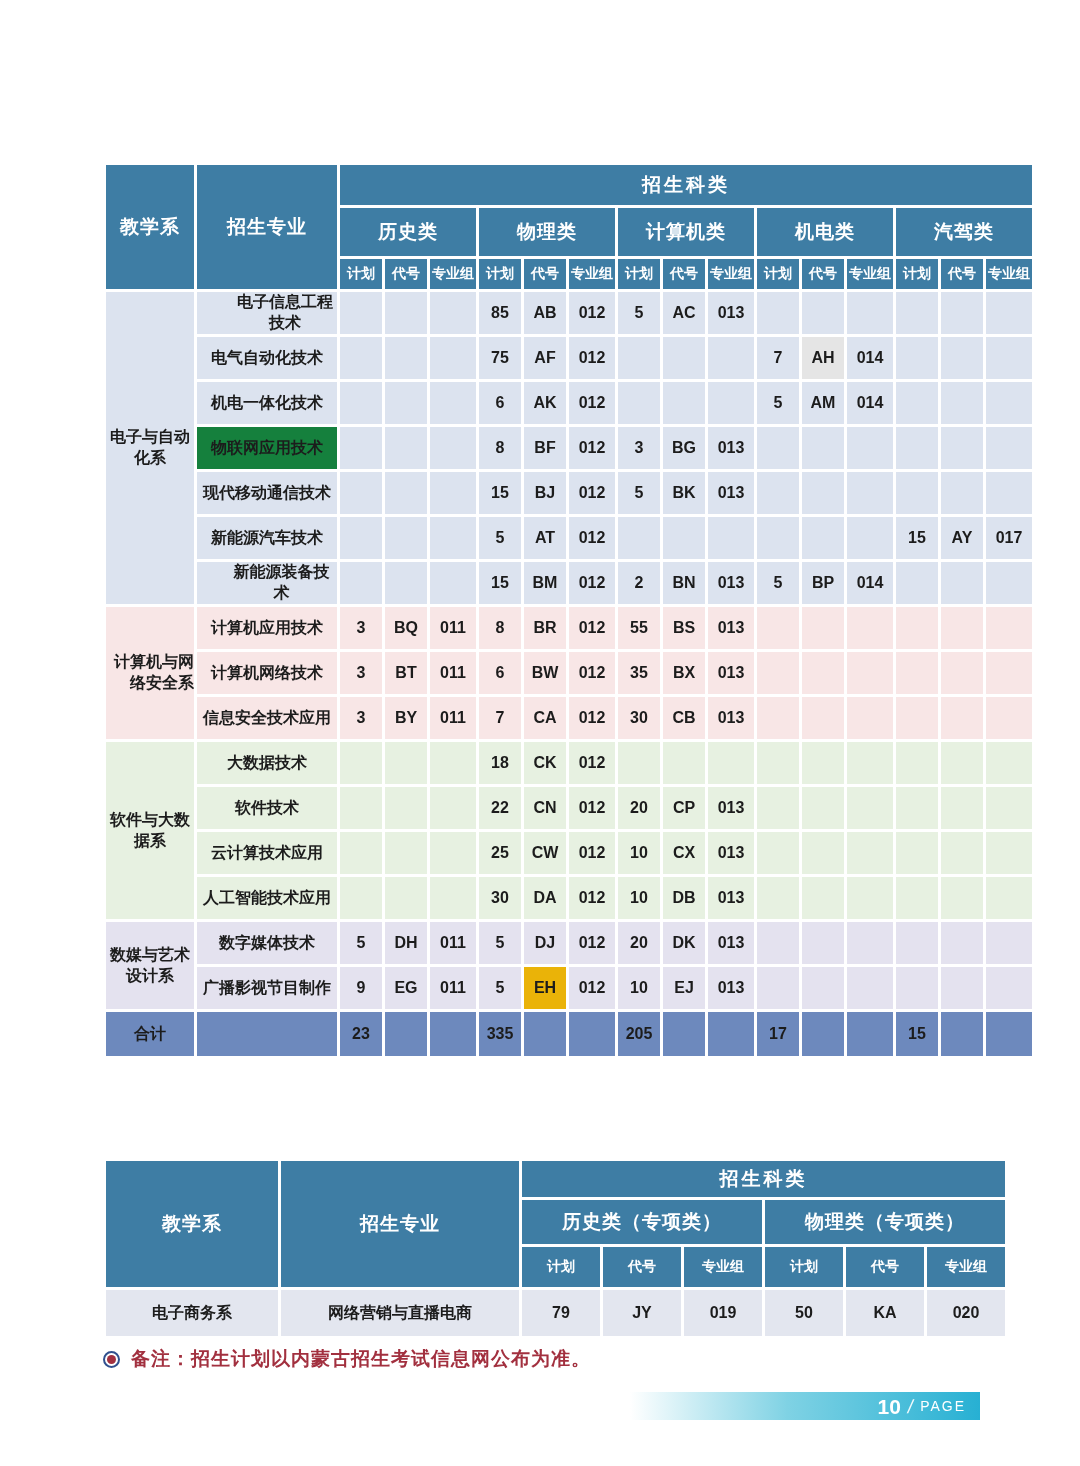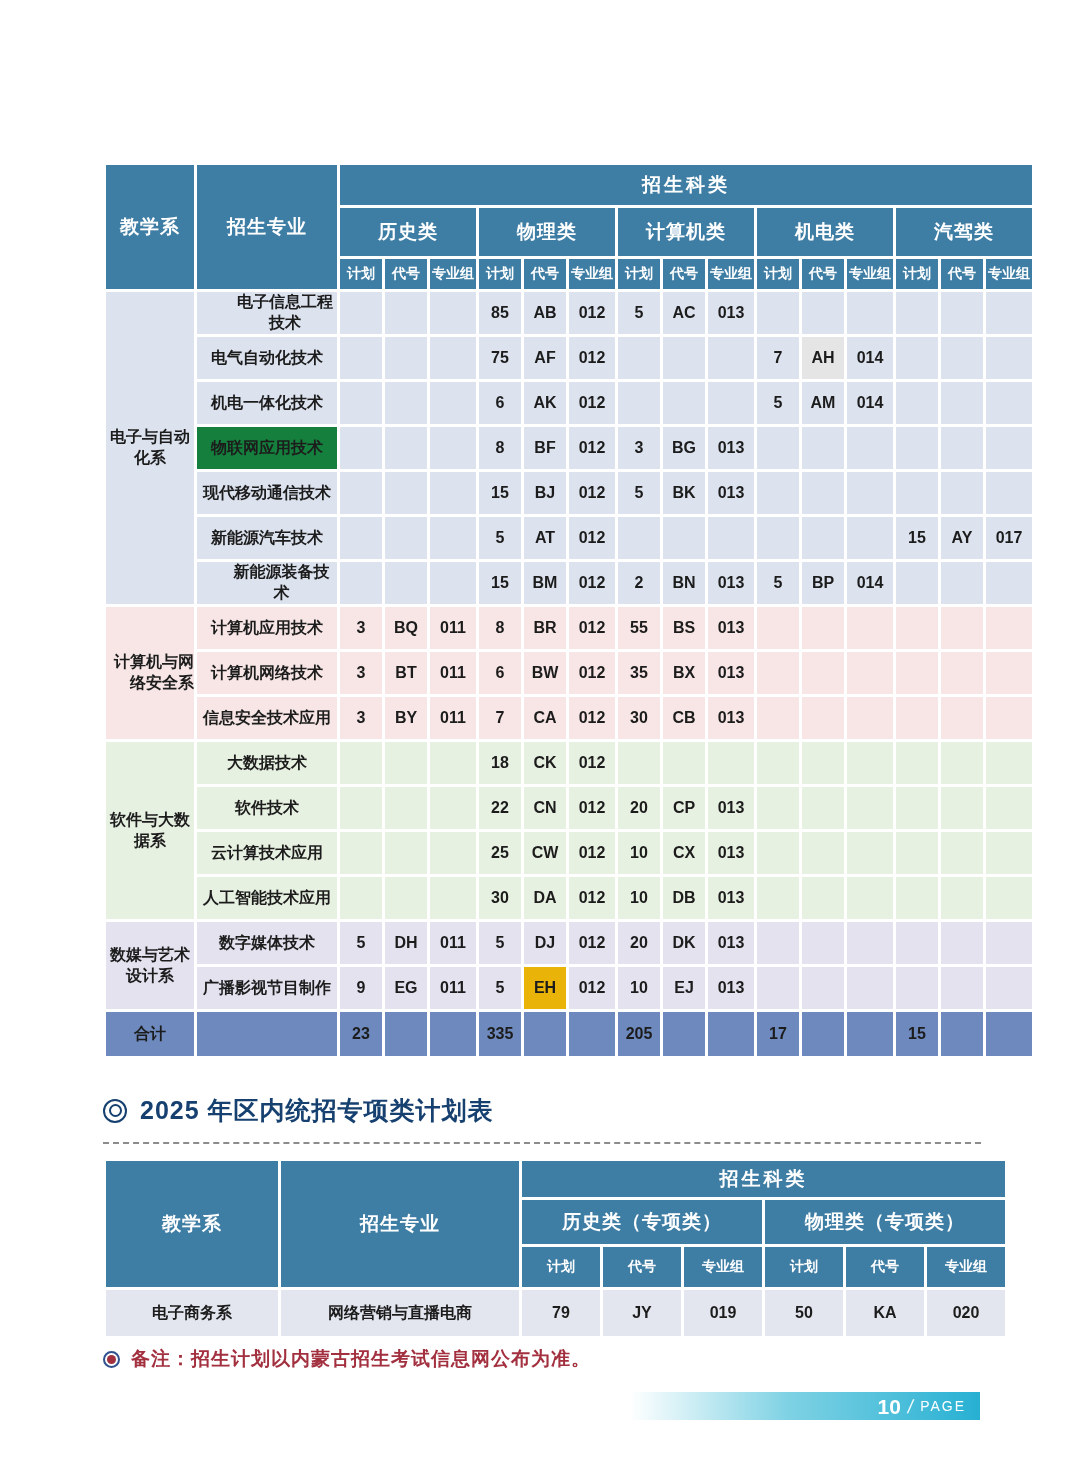--- a/index.html
+++ b/index.html
@@ -423,26 +423,20 @@
           <td class="val">17</td>
           <td class="val"></td>
           <td class="val"></td>
           <td class="val">15</td>
           <td class="val"></td>
           <td class="val"></td>
         </tr>
       </tbody>
   </table>
 
-  <div class="section-title s2">
-    <span class="ring-icon">
-        <span class="ring-inner"></span>
-      </span>
-    <span class="title-text">2025 年区内统招专项类计划表</span>
-  </div>
 
   <table class="special-table">
     <colgroup>
       <col style="width:172px">
         <col style="width:238px">
       <col style="width:78px">
         <col style="width:78px">
         <col style="width:78px">
       <col style="width:78px">
         <col style="width:78px">

